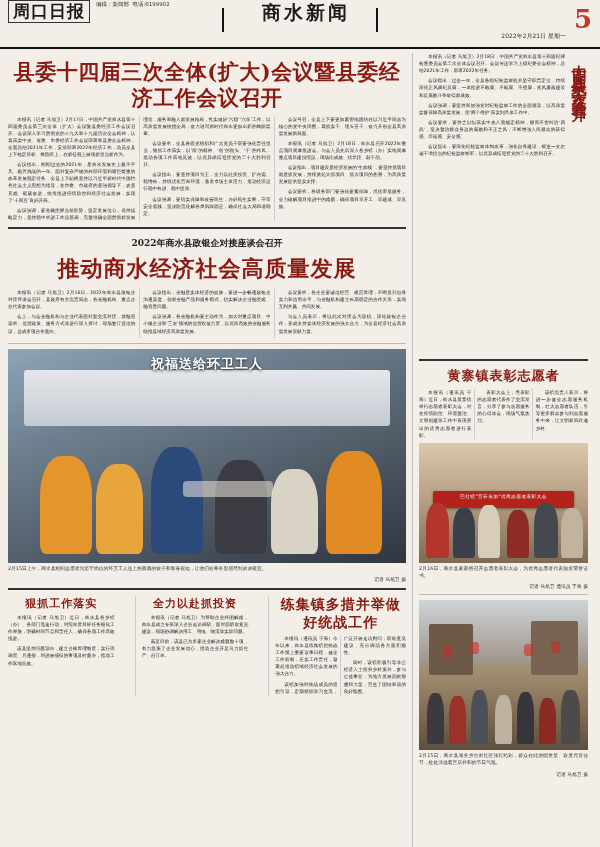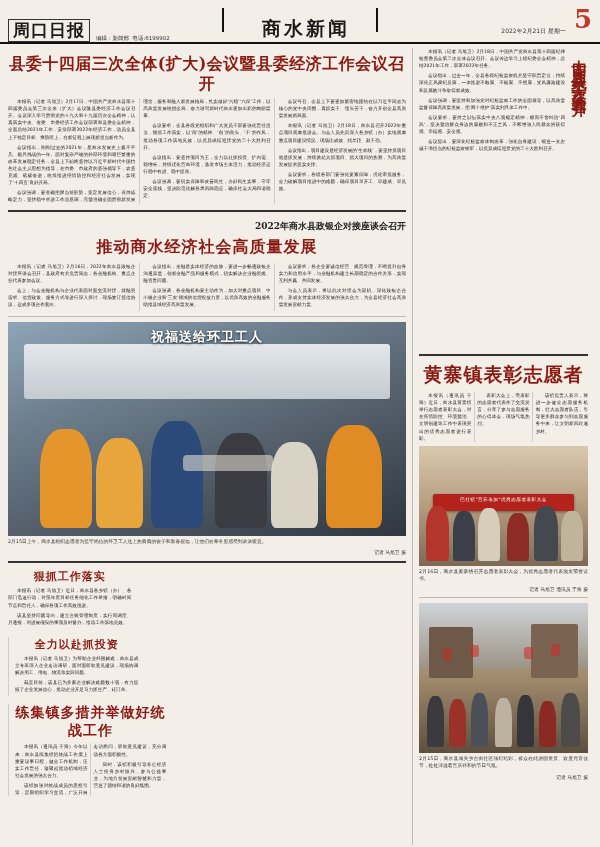--- a/index.html
+++ b/index.html
@@ -10,22 +10,22 @@
     color:#1a1a1a;
     overflow:hidden;
     position:relative;
   }
   .page{
     position:absolute;left:0;top:0;width:600px;height:847px;
     background:#f3efe8;
   }
   
   .masthead{
-    position:relative;height:44px;border-bottom:2px solid #111;
-    display:flex;align-items:flex-end;padding:0 10px 0 8px;box-sizing:border-box;
+    position:relative;height:49px;border-bottom:2px solid #111;
+    display:flex;align-items:flex-start;padding:0 10px 0 8px;box-sizing:border-box;
   }
   .mh-logo{
     font-size:17px;font-weight:bold;letter-spacing:1px;
     font-family:"DejaVu Serif","Liberation Serif",serif;
     border:1px solid #333;padding:1px 4px;line-height:1.1;
   }
   .mh-meta{
     font-size:5.5px;line-height:1.5;margin-left:6px;color:#333;
   }
   .mh-title{
@@ -46,38 +46,38 @@
     font-family:"DejaVu Serif","Liberation Serif",serif;
     font-size:26px;font-weight:bold;color:#c0392b;line-height:1;
   }
   
   .body-wrap{display:flex;height:807px;box-sizing:border-box;padding:4px 8px 6px 8px;}
   .col-main{width:404px;padding-right:6px;box-sizing:border-box;}
   .col-right{width:176px;border-left:1px solid #bbb;padding-left:6px;box-sizing:border-box;}
 
   .headline1{
     font-family:"DejaVu Serif","Liberation Serif",serif;
-    font-size:16px;font-weight:bold;letter-spacing:0.5px;
+    font-size:21px;font-weight:bold;letter-spacing:0.5px;
     text-align:center;line-height:1.25;margin:6px 0 4px 0;
     color:#8a1b12;
   }
 
   .cols3{column-count:3;column-gap:8px;column-rule:1px solid #ccc;}
   .para{
     font-size:4.6px;line-height:1.55;text-align:justify;
     margin:0 0 3px 0;color:#222;text-indent:9px;
     font-family:"DejaVu Sans","Liberation Sans",sans-serif;
   }
   .kicker{
-    font-size:9px;text-align:right;margin:8px 0 4px 0;font-weight:bold;
+    font-size:9px;text-align:center;margin:8px 0 4px 0;font-weight:bold;
     font-family:"DejaVu Serif","Liberation Serif",serif;color:#222;
   }
   .headline2{
     font-family:"DejaVu Serif","Liberation Serif",serif;
-    font-size:16px;font-weight:bold;text-align:center;letter-spacing:1px;
+    font-size:22px;font-weight:bold;text-align:center;letter-spacing:1px;
     color:#8a1b12;margin:2px 0 5px 0;
   }
   .hr-thin{border:0;border-top:1px solid #bbb;margin:5px 0;}
   .hr-thick{border:0;border-top:2px solid #333;margin:6px 0;}
 
   
   .photo{
     position:relative;width:100%;overflow:hidden;background:#6b6b6b;
   }
   .photo-title{
@@ -91,21 +91,21 @@
 
   
   .vtitle{
     writing-mode:vertical-rl;
     font-family:"DejaVu Serif","Liberation Serif",serif;
     font-size:15px;font-weight:bold;letter-spacing:4px;
     color:#8a1b12;height:300px;margin:0 auto;
   }
   .rt-head{
     font-family:"DejaVu Serif","Liberation Serif",serif;
-    font-size:19px;font-weight:bold;text-align:center;color:#8a1b12;
+    font-size:13px;font-weight:bold;text-align:center;color:#8a1b12;
     margin:6px 0 4px 0;letter-spacing:1px;
   }
   .mini-cols{column-count:3;column-gap:6px;column-rule:1px solid #ccc;}
   .mini-cols2{column-count:2;column-gap:6px;column-rule:1px solid #ccc;}
 
   
   .ph-a{background:linear-gradient(160deg,#8ea5b8 0%,#6d7f8e 30%,#4b5560 70%,#2f3640 100%);}
   .ph-b{background:linear-gradient(180deg,#d8c9ae 0%,#b9a184 45%,#7d6a55 100%);}
   .ph-c{background:linear-gradient(180deg,#c9bba4 0%,#a08a6d 50%,#5d4f3e 100%);}
   .speck{position:absolute;border-radius:50%;opacity:.55;}
@@ -178,21 +178,21 @@
         <div class="fig" style="left:66%;width:12%;height:40%;background:#d9d3c6;"></div>
         <div class="fig" style="left:80%;width:14%;height:48%;background:#e08b23;"></div>
         <div class="speck" style="left:44%;top:62%;width:90px;height:16px;background:#efe7d8;border-radius:4px;"></div>
         <div class="photo-title">祝福送给环卫工人</div>
       </div>
       <div class="photocap">2月15日上午，商水县组织志愿者为坚守岗位的环卫工人送上热腾腾的饺子和新春祝福，让他们在寒冬里感受到浓浓暖意。</div>
       <div class="credit">记者 马旭卫 摄</div>
 
       <hr class="hr-thick">
 
-      <div style="display:flex;gap:8px;flex-direction:column;">
+      <div style="display:flex;gap:20px;">
         <div style="width:31%;">
           <div class="headline2" style="font-size:11px;margin:0 0 3px 0;">狠抓工作落实</div>
           <p class="para">本报讯（记者 马旭卫）近日，商水县各乡镇（办）、各部门迅速行动，对照年度目标任务细化工作举措，明确时间节点和责任人，确保各项工作高效推进。</p>
           <p class="para">该县坚持问题导向，建立台账管理制度，实行周调度、月通报，对进展缓慢的事项及时督办，推动工作落地见效。</p>
         </div>
         <div style="width:31%;border-left:1px solid #ccc;padding-left:6px;">
           <div class="headline2" style="font-size:11px;margin:0 0 3px 0;">全力以赴抓投资</div>
           <p class="para">本报讯（记者 马旭卫）为帮助企业纾困解难，商水县成立专班深入企业走访调研，面对面听取意见建议，现场协调解决用工、用电、物流等实际问题。</p>
           <p class="para">截至目前，该县已为多家企业解决难题数十项，有力提振了企业发展信心，推动企业开足马力抓生产、赶订单。</p>
         </div>

